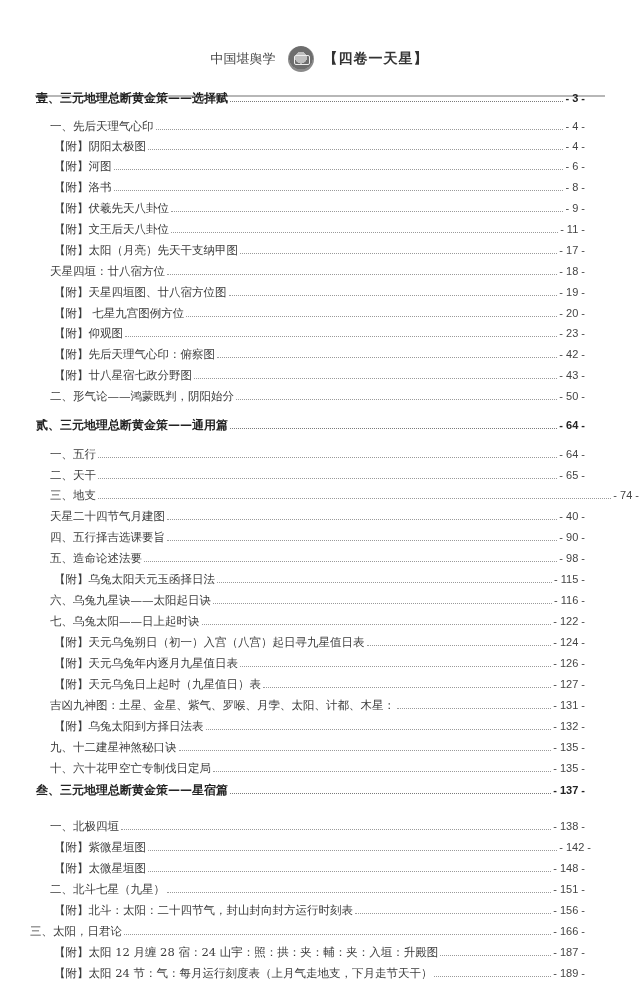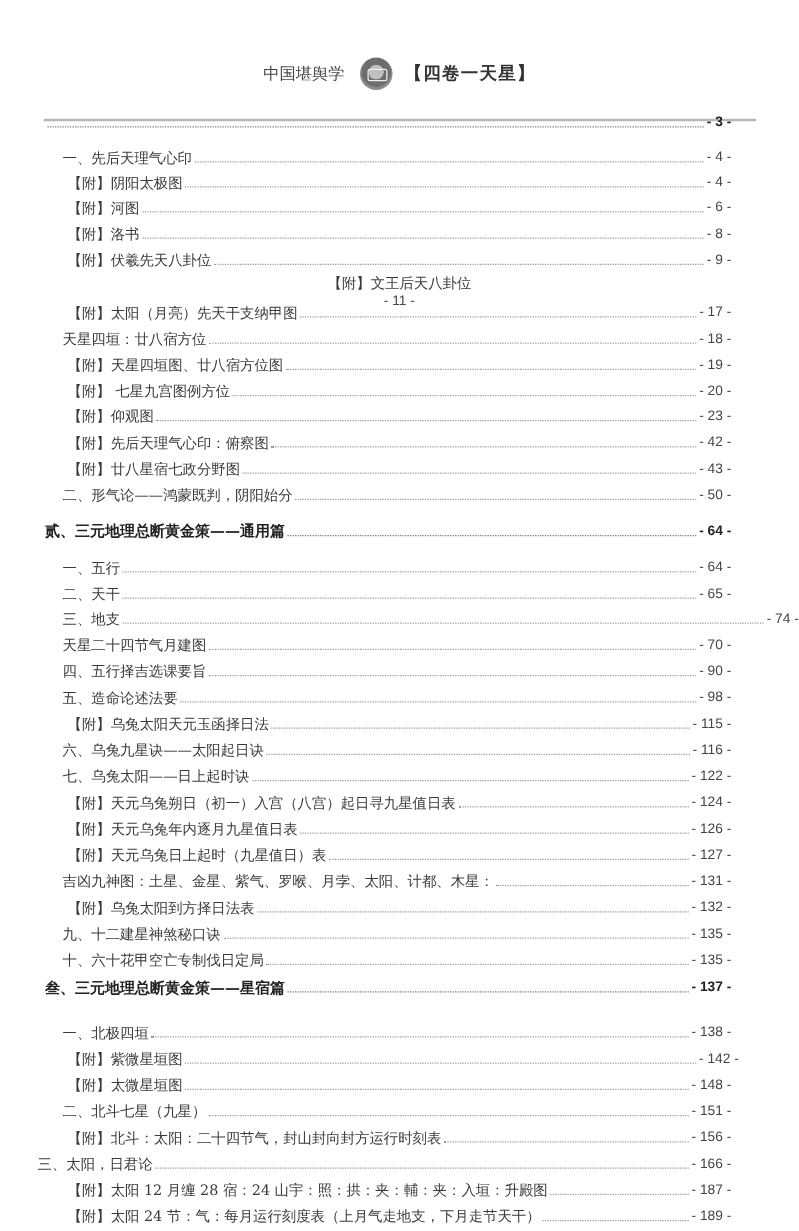--- a/index.html
+++ b/index.html
@@ -54,20 +54,21 @@
   <div class="header-inner">
     <span class="brand">中国堪舆学</span>
     <span class="logo"></span>
     <span class="volume">【四卷一天星】</span>
   </div>
   <div class="header-rule"></div>
 </div>
 
 <div class="toc" id="toc">
     <div class="row chapter" style="top: 18px; padding-left: 36px; padding-right: 54px; box-sizing: border-box;">
+      <span class="label">壹、三元地理总断黄金策——选择赋</span>
       <span class="leader"></span>
       <span class="page">- 3 -</span>
     </div>
     <div class="row entry" style="top: 46px; padding-left: 50px; padding-right: 54px; box-sizing: border-box;">
       <span class="label">一、先后天理气心印</span>
       <span class="leader"></span>
       <span class="page">- 4 -</span>
     </div>
     <div class="row entry" style="top: 66px; padding-left: 54px; padding-right: 54px; box-sizing: border-box;">
       <span class="label">【附】阴阳太极图</span>
@@ -82,21 +83,21 @@
     <div class="row entry" style="top: 107px; padding-left: 54px; padding-right: 54px; box-sizing: border-box;">
       <span class="label">【附】洛书</span>
       <span class="leader"></span>
       <span class="page">- 8 -</span>
     </div>
     <div class="row entry" style="top: 128px; padding-left: 54px; padding-right: 54px; box-sizing: border-box;">
       <span class="label">【附】伏羲先天八卦位</span>
       <span class="leader"></span>
       <span class="page">- 9 -</span>
     </div>
-    <div class="row entry" style="top: 149px; padding-left: 54px; padding-right: 54px; box-sizing: border-box; flex-direction: column;">
+    <div class="row entry" style="top: 149px; padding-left: 54px; padding-right: 54px; box-sizing: border-box;">
       <span class="label">【附】文王后天八卦位</span>
       <span class="leader"></span>
       <span class="page">- 11 -</span>
     </div>
     <div class="row entry" style="top: 170px; padding-left: 54px; padding-right: 54px; box-sizing: border-box;">
       <span class="label">【附】太阳（月亮）先天干支纳甲图</span>
       <span class="leader"></span>
       <span class="page">- 17 -</span>
     </div>
     <div class="row entry" style="top: 191px; padding-left: 50px; padding-right: 54px; box-sizing: border-box;">
@@ -150,21 +151,21 @@
       <span class="page">- 65 -</span>
     </div>
     <div class="row entry" style="top: 415px; padding-left: 50px; box-sizing: border-box;">
       <span class="label">三、地支</span>
       <span class="leader"></span>
       <span class="page">- 74 -</span>
     </div>
     <div class="row entry" style="top: 436px; padding-left: 50px; padding-right: 54px; box-sizing: border-box;">
       <span class="label">天星二十四节气月建图</span>
       <span class="leader"></span>
-      <span class="page">- 70 -</span>
+      <span class="page">- 40 -</span>
     </div>
     <div class="row entry" style="top: 457px; padding-left: 50px; padding-right: 54px; box-sizing: border-box;">
       <span class="label">四、五行择吉选课要旨</span>
       <span class="leader"></span>
       <span class="page">- 90 -</span>
     </div>
     <div class="row entry" style="top: 478px; padding-left: 50px; padding-right: 54px; box-sizing: border-box;">
       <span class="label">五、造命论述法要</span>
       <span class="leader"></span>
       <span class="page">- 98 -</span>

